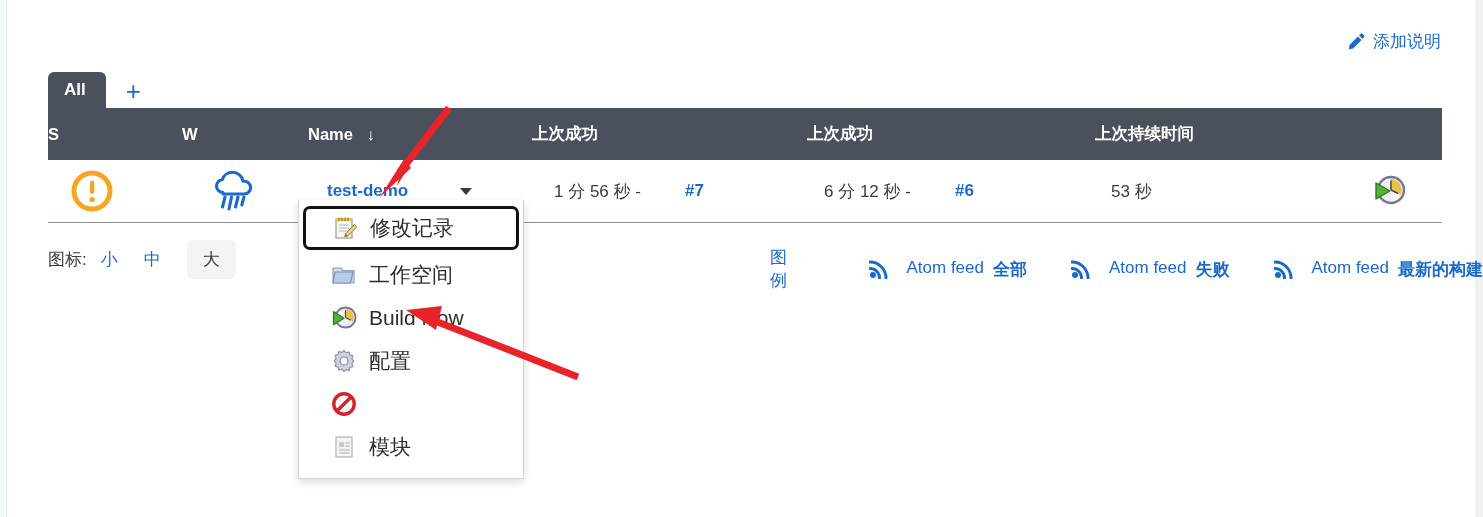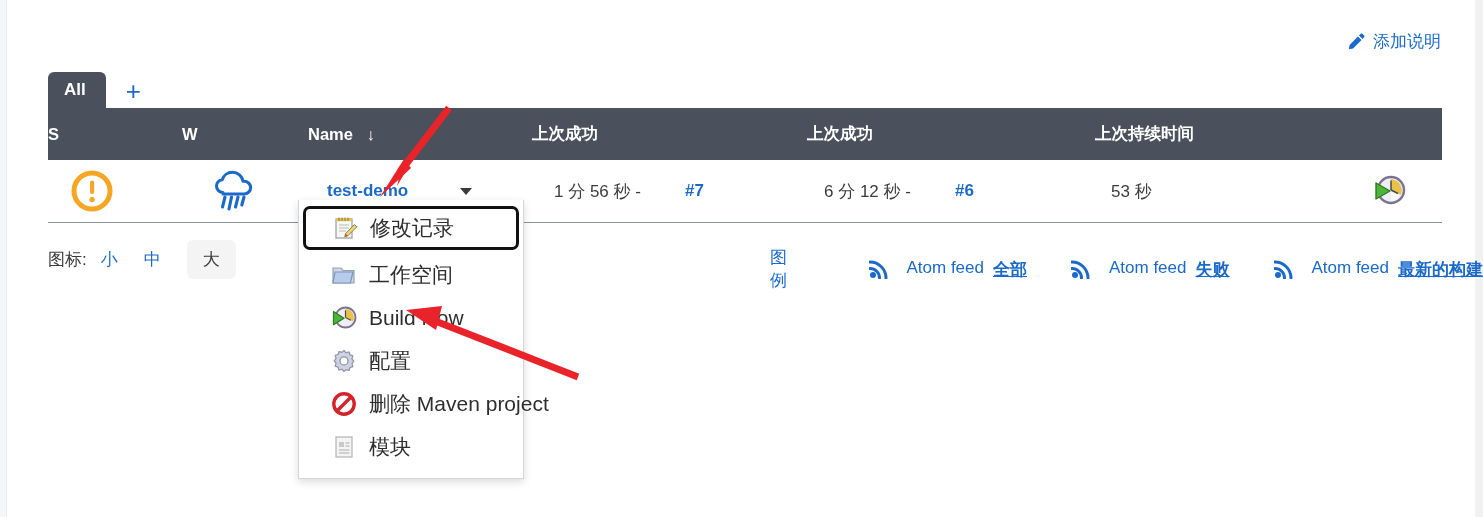--- a/index.html
+++ b/index.html
@@ -194,21 +194,21 @@
     display: flex;
     gap: 17px;
     color: #1b6ac9;
     text-decoration: none;
     margin-right: 44px;
     white-space: nowrap;
     cursor: pointer;
   }
   .feed-link:last-child { margin-right: 0; }
   .feed-link .ftxt { font-weight: 400; }
-  .feed-link .fbold { font-weight: bold; text-decoration: underline; }
+  .feed-link .fbold { font-weight: bold; }
   .rss { width: 21px; height: 21px; }
 
   
   #job-context-menu {
     position: absolute;
     left: 298px;
     top: 200px;
     width: 226px;
     background: #ffffff;
     border: 1px solid #d6d6d6;
@@ -441,21 +441,20 @@
       <span class="mi-label">配置</span>
     </div>
 
     <div class="menu-item">
       <span class="mi-icon">
         <svg viewBox="0 0 26 26" width="26" height="26">
           <circle cx="13" cy="13" r="10.2" fill="#ffffff" stroke="#d6222b" stroke-width="3.4"></circle>
           <line x1="6.2" y1="19.8" x2="19.8" y2="6.2" stroke="#d6222b" stroke-width="3.4"></line>
         </svg>
       </span>
-      <span class="mi-label">删除 Maven project</span>
     </div>
 
     <div class="menu-item">
       <span class="mi-icon">
         <svg viewBox="0 0 26 26" width="26" height="26">
           <rect x="5" y="3" width="16" height="20" fill="#f4f4f4" stroke="#b3b3b3" stroke-width="1.2"></rect>
           <rect x="8" y="8" width="5" height="5" fill="#c9c9c9"></rect>
           <g stroke="#c0c0c0" stroke-width="1.4">
             <line x1="14.5" y1="9" x2="18.5" y2="9"></line>
             <line x1="14.5" y1="12" x2="18.5" y2="12"></line>

